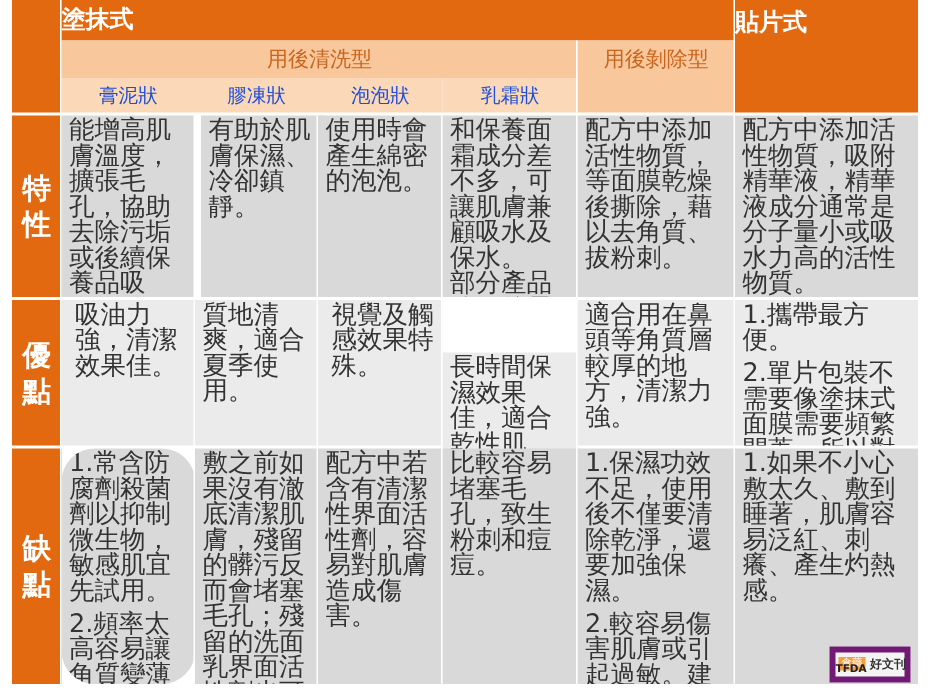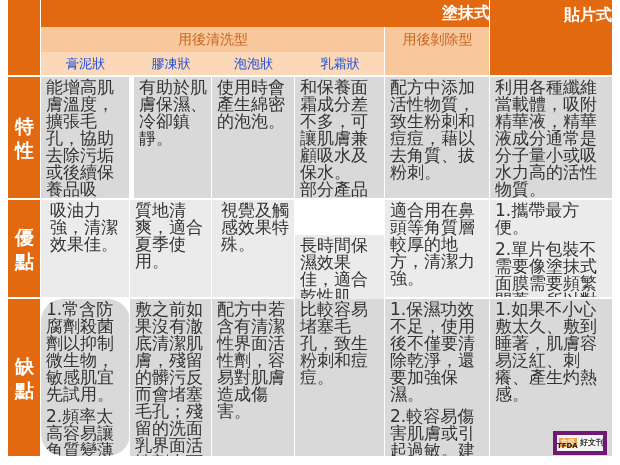--- a/index.html
+++ b/index.html
@@ -1,20 +1,20 @@
 <!DOCTYPE html>
 <html><head>
 <meta charset="utf-8">
 <style>
   html, body { margin:0; padding:0; background:#ffffff; }
   body { width:620px; height:465px; position:relative; overflow:hidden;
          font-family:"DejaVu Sans", sans-serif; }
   .cell { position:absolute; box-sizing:border-box; overflow:hidden; }
   .h1 { background:#e2690f; color:#ffffff; font-size:16px; font-weight:bold;
-        display:flex; justify-content:flex-end; }
+        display:flex; justify-content:flex-start; }
   .h2 { background:#f8c79c; color:#c9661e; font-size:14px; display:flex; justify-content:center; align-items:center; }
   .h3 { background:#fbd8b8; color:#1d4ed8; font-size:13px; display:flex; justify-content:center; align-items:center; }
   .rowlabel { background:#e2690f; color:#ffffff; font-size:19px; font-weight:bold;
               display:flex; align-items:center; justify-content:center; text-align:center; line-height:24px; }
   .body { font-size:17px; color:#333333; line-height:17px; padding:2px 4px 0 5px; white-space:pre-line; }
   .g { background:#d9d9d9; }
   .l { background:#ebebeb; }
   .para { display:block; margin-bottom:5px; }
   .badge { position:absolute; left:553px; top:431px; width:54px; height:24px; border:4px solid #701a75;
            background:#f4f4f4; box-sizing:border-box; font-size:8px; }
@@ -56,22 +56,22 @@
 </div>
 
 <div class="cell rowlabel" style="left:8px;top:77px;width:33px;height:121px;white-space:pre-line;">
   <span>特
 性</span>
 </div>
 <div class="cell body g" style="left:41px;top:77px;width:89px;height:121px;"><span class="para">能增高肌膚溫度，擴張毛孔，協助去除污垢或後續保養品吸收。</span></div>
 <div class="cell body g" style="left:134px;top:77px;width:82px;height:121px;"><span class="para">有助於肌膚保濕、冷卻鎮靜。</span></div>
 <div class="cell body g" style="left:212px;top:77px;width:83px;height:121px;"><span class="para">使用時會產生綿密的泡泡。</span></div>
 <div class="cell body g" style="left:295px;top:77px;width:90px;height:121px;"><span class="para" style="margin-bottom:0">和保養面霜成分差不多，可讓肌膚兼顧吸水及保水。</span><span class="para">部分產品使用後需清洗。</span></div>
-<div class="cell body g" style="left:385px;top:77px;width:105px;height:121px;"><span class="para">配方中添加活性物質，致生粉刺和痘痘，藉以去角質、拔粉刺。</span></div>
-<div class="cell body g" style="left:490px;top:77px;width:122px;height:121px;"><span class="para">利用各種纖維當載體，吸附精華液，精華液成分通常是分子量小或吸水力高的活性物質。</span></div>
+<div class="cell body g" style="left:385px;top:77px;width:105px;height:121px;"><span class="para">配方中添加活性物質，等面膜乾燥後撕除，藉以去角質、拔粉刺。</span></div>
+<div class="cell body g" style="left:490px;top:77px;width:122px;height:121px;"><span class="para">配方中添加活性物質，吸附精華液，精華液成分通常是分子量小或吸水力高的活性物質。</span></div>
 
 <div class="cell rowlabel" style="left:8px;top:200px;width:33px;height:97px;white-space:pre-line;">
   <span>優
 點</span>
 </div>
 <div class="cell body l" style="left:41px;top:200px;width:89px;height:97px;padding-left:9px;"><span class="para">吸油力強，清潔效果佳。</span></div>
 <div class="cell body l" style="left:130px;top:200px;width:82px;height:97px;"><span class="para">質地清爽，適合夏季使用。</span></div>
 <div class="cell body l" style="left:212px;top:200px;width:83px;height:97px;padding-left:9px;"><span class="para">視覺及觸感效果特殊。</span></div>
 <div class="cell body l" style="left:295px;top:200px;width:90px;height:97px;margin-top:35px;"><span class="para">長時間保濕效果佳，適合乾性肌、老化肌膚。</span></div>
 <div class="cell body l" style="left:385px;top:200px;width:105px;height:97px;"><span class="para">適合用在鼻頭等角質層較厚的地方，清潔力強。</span></div>

